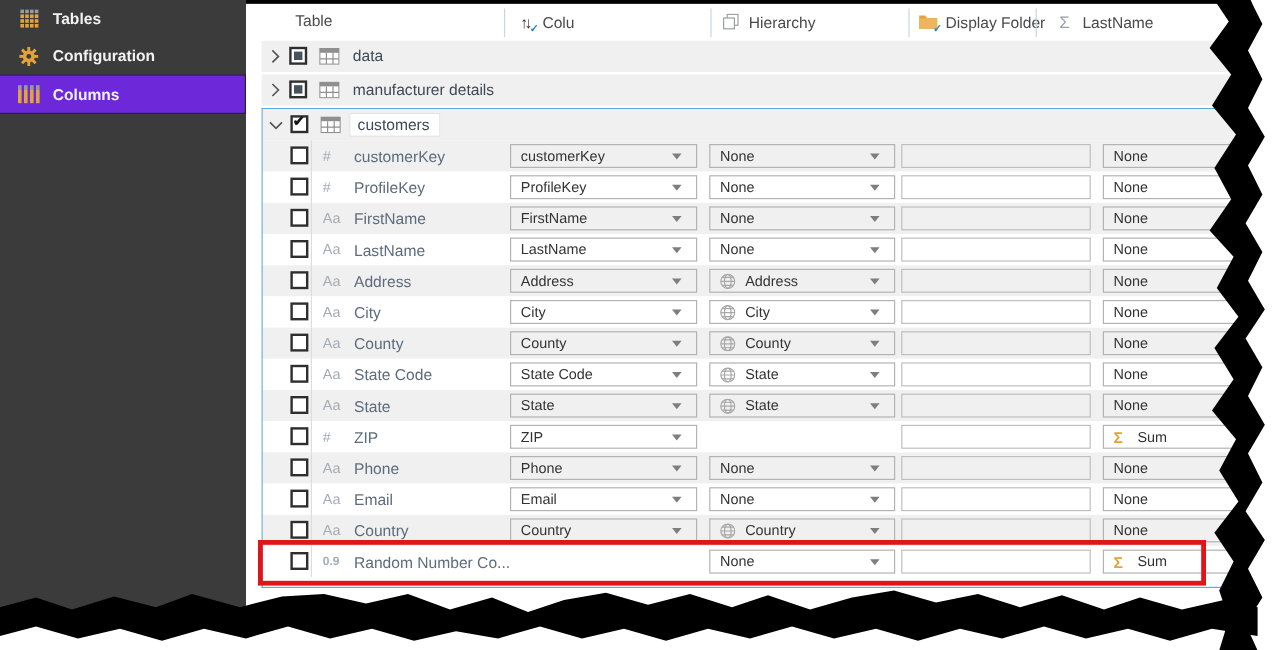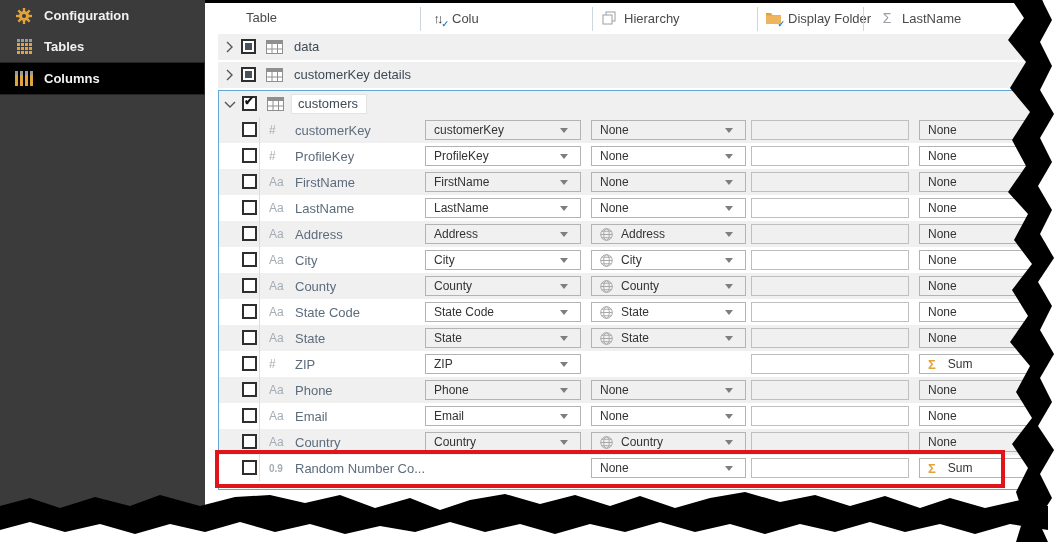--- a/index.html
+++ b/index.html
@@ -3,21 +3,21 @@
 <meta charset="utf-8">
 <style>
   html,body{margin:0;padding:0;background:#fff;}
   .screen{position:relative;width:1062px;height:542px;overflow:hidden;
           font-family:"Liberation Sans",sans-serif;background:#fff;}
 
   
   .sidebar{position:absolute;left:0;top:0;width:205px;height:515px;background:#3b3b3b;z-index:2;}
   .side-item{position:relative;display:flex;align-items:center;height:31px;padding-left:14px;
              color:#f2f2f2;font-size:13px;font-weight:bold;cursor:pointer;}
-  .side-item.selected{background:#000000;border-top:1px solid #252525;border-bottom:1px solid #252525;border-right:1px solid #252525;}
+  .side-item.selected{background:#6d28d9;border-top:1px solid #252525;border-bottom:1px solid #252525;border-right:1px solid #252525;}
   .side-ic{width:20px;height:18px;margin-right:10px;display:inline-flex;align-items:center;justify-content:center;}
   
   .gear{width:16px;height:16px;}
   
   .grid-ic{display:grid;grid-template-columns:repeat(4,3px);grid-template-rows:repeat(4,3px);gap:1px;}
   .grid-ic i{background:#e2a23c;}
   .grid-ic i.g{background:#9a9a9a;}
   
   .cols-ic{display:flex;gap:2px;align-items:flex-end;height:15px;}
   .cols-ic i{width:3px;height:15px;background:linear-gradient(#9a9a9a 0 4px,#e2a23c 4px 100%);}
@@ -79,58 +79,58 @@
   .tear{position:absolute;left:0;top:0;z-index:10;pointer-events:none;}
 </style>
 </head>
 <body>
 
 <div class="screen">
 
   <nav class="sidebar">
     <div class="side-item">
       <span class="side-ic">
+        <span class="grid-ic">
+            <i class="g"></i>
+            <i class="g"></i>
+            <i class="g"></i>
+            <i class="g"></i>
+            <i></i>
+            <i></i>
+            <i></i>
+            <i></i>
+            <i></i>
+            <i></i>
+            <i></i>
+            <i></i>
+            <i></i>
+            <i></i>
+            <i></i>
+            <i></i>
+          </span>
+      </span>
+      <span>Tables</span>
+    </div>
+    <div class="side-item">
+      <span class="side-ic">
         <svg class="gear" viewBox="0 0 16 16">
             <g fill="#e2a23c">
           <circle cx="8" cy="8" r="5"></circle>
           <rect x="6.8" y="0" width="2.4" height="4"></rect>
               <rect x="6.8" y="12" width="2.4" height="4"></rect>
           <rect x="0" y="6.8" width="4" height="2.4"></rect>
               <rect x="12" y="6.8" width="4" height="2.4"></rect>
           <rect x="6.8" y="0" width="2.4" height="16" transform="rotate(45 8 8)"></rect>
           <rect x="6.8" y="0" width="2.4" height="16" transform="rotate(-45 8 8)"></rect>
             </g>
           <circle cx="8" cy="8" r="2" fill="#3b3b3b"></circle>
         </svg>
       </span>
       <span>Configuration</span>
     </div>
-    <div class="side-item">
-      <span class="side-ic">
-        <span class="grid-ic">
-            <i class="g"></i>
-            <i class="g"></i>
-            <i class="g"></i>
-            <i class="g"></i>
-            <i></i>
-            <i></i>
-            <i></i>
-            <i></i>
-            <i></i>
-            <i></i>
-            <i></i>
-            <i></i>
-            <i></i>
-            <i></i>
-            <i></i>
-            <i></i>
-          </span>
-      </span>
-      <span>Tables</span>
-    </div>
     <div class="side-item selected">
       <span class="side-ic">
         <span class="cols-ic">
             <i></i>
             <i></i>
             <i></i>
             <i></i>
           </span>
       </span>
       <span>Columns</span>
@@ -211,21 +211,21 @@
       <span class="cb partial">
             <span class="sq"></span>
           </span>
       <span class="tbl-ic">
         <svg width="17" height="14" viewBox="0 0 17 14">
           <rect x="0.5" y="0.5" width="16" height="13" fill="#fff" stroke="#8f8f8f"></rect>
           <rect x="0.5" y="0.5" width="16" height="3.5" fill="#8f8f8f"></rect>
           <path d="M6 4 V13.5 M11.5 4 V13.5 M0.5 9 H16.5" stroke="#8f8f8f" fill="none"></path>
         </svg>
       </span>
-      <span class="tname">customerKey details</span>
+      <span class="tname">manufacturer details</span>
     </div>
   <div class="group">
     <div class="trow expanded">
       <span class="chev">
         <svg width="14" height="14" viewBox="0 0 14 14" fill="none" stroke="#555" stroke-width="1.4">
           <path class="p-right" d="M5 2 L10 7 L5 12" style="display: none;"></path>
           <path class="p-down" d="M2 5 L7 10 L12 5" style=""></path>
         </svg>
       </span>
       <span class="cb checked">

